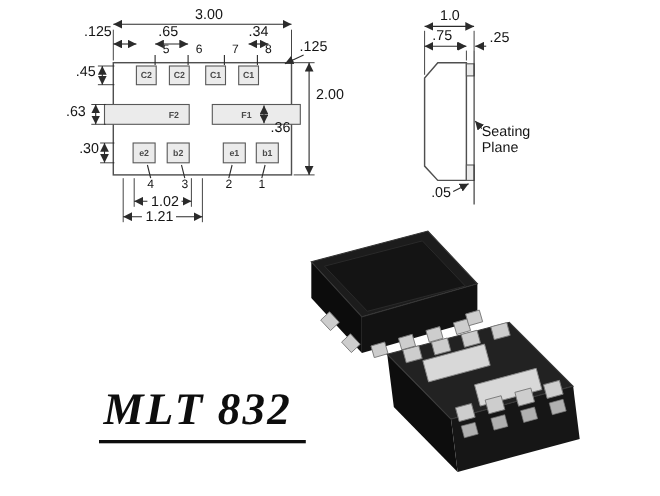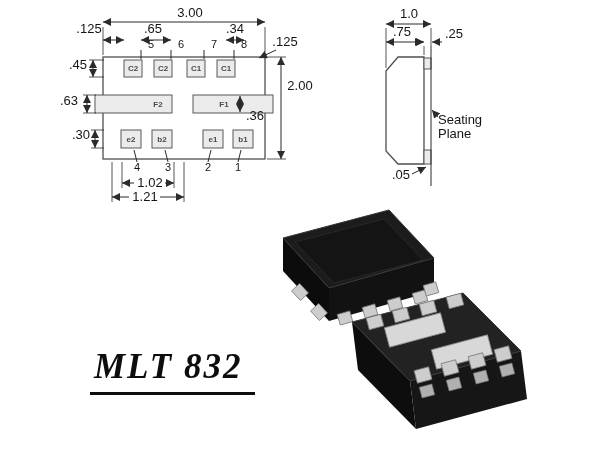--- a/index.html
+++ b/index.html
@@ -13,21 +13,21 @@
   .pad{fill:#ebebeb;stroke:#585858;stroke-width:1;}
   .dim{font:13px "Liberation Sans",sans-serif;fill:#151515;}
   .pin{font:11px "Liberation Sans",sans-serif;fill:#151515;}
   .plbl{font:bold 8px "Liberation Sans",sans-serif;fill:#4a4a4a;}
   .wbg{fill:#ffffff;}
   .mpad{fill:#cdcdcd;stroke:#7a7a7a;stroke-width:0.8;}
   .bpad{fill:#d8d8d8;stroke:#8a8a8a;stroke-width:0.8;}
   .wrap{fill:#b0b0b0;stroke:#777;stroke-width:0.6;}
   .title-text{position:absolute;left:90px;top:347px;
     font-family:"Liberation Serif",serif;font-style:italic;font-weight:bold;
-    font-size:35px;color:#0d0d0d;letter-spacing:2px;
+    font-size:41px;color:#0d0d0d;letter-spacing:2px;
     border-bottom:3px solid #0d0d0d;padding:0 12px 5px 4px;text-align:center;}
 </style>
 </head>
 <body>
 
 <div class="stage">
 <svg width="600" height="451" viewBox="0 0 600 451">
   <defs>
     <marker id="ah" markerWidth="9" markerHeight="8" refX="8" refY="4" orient="auto-start-reverse" markerUnits="userSpaceOnUse">
       <path d="M0,0 L8,4 L0,8 z" fill="#2b2b2b"></path>

